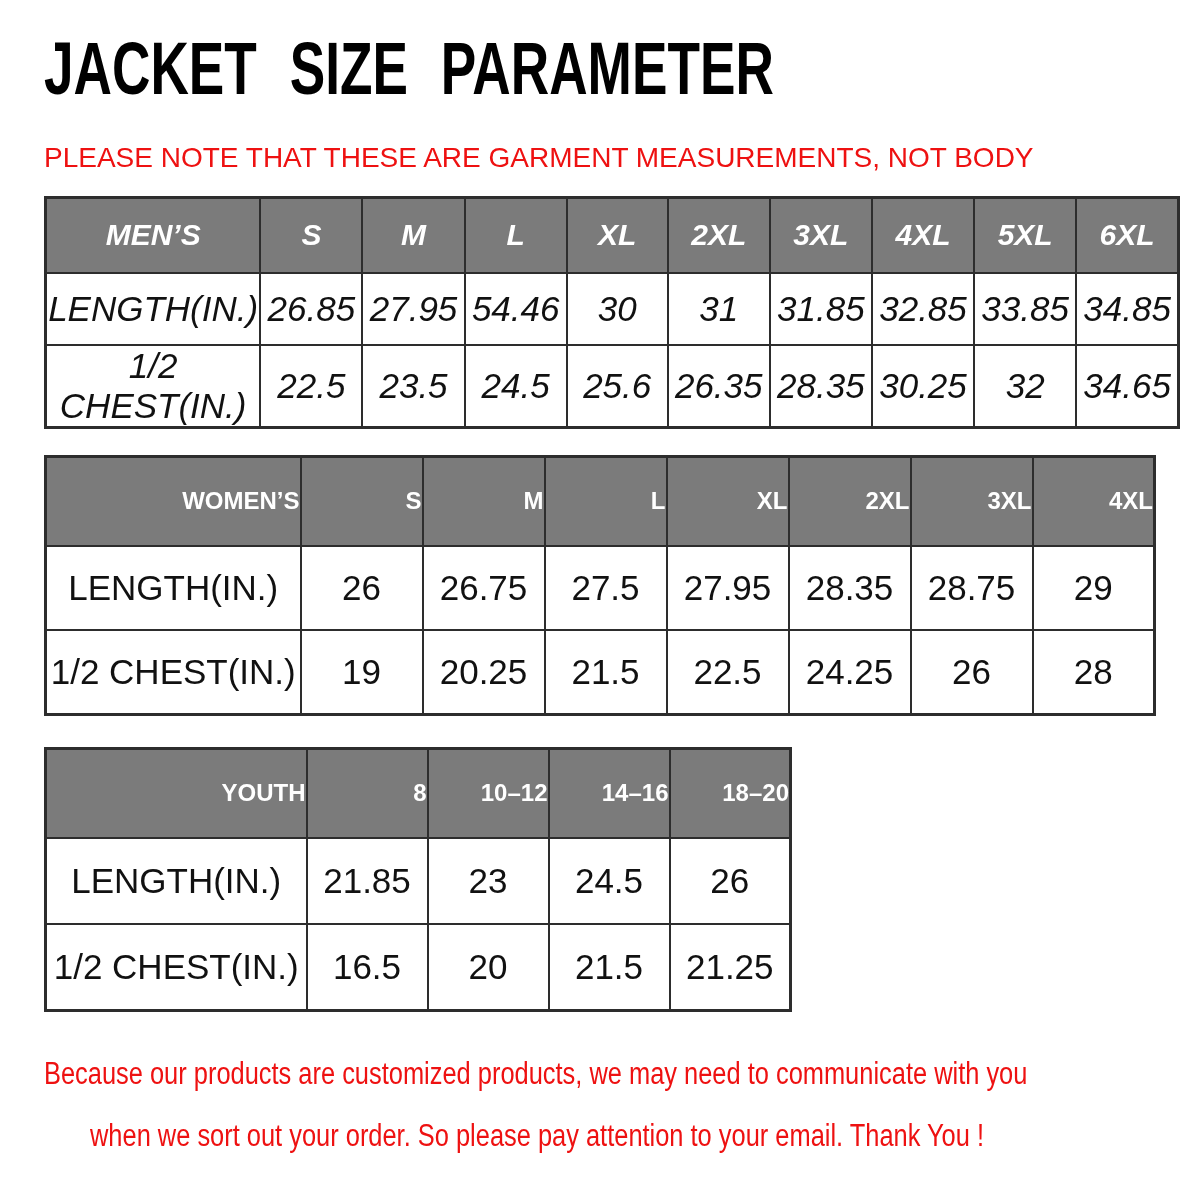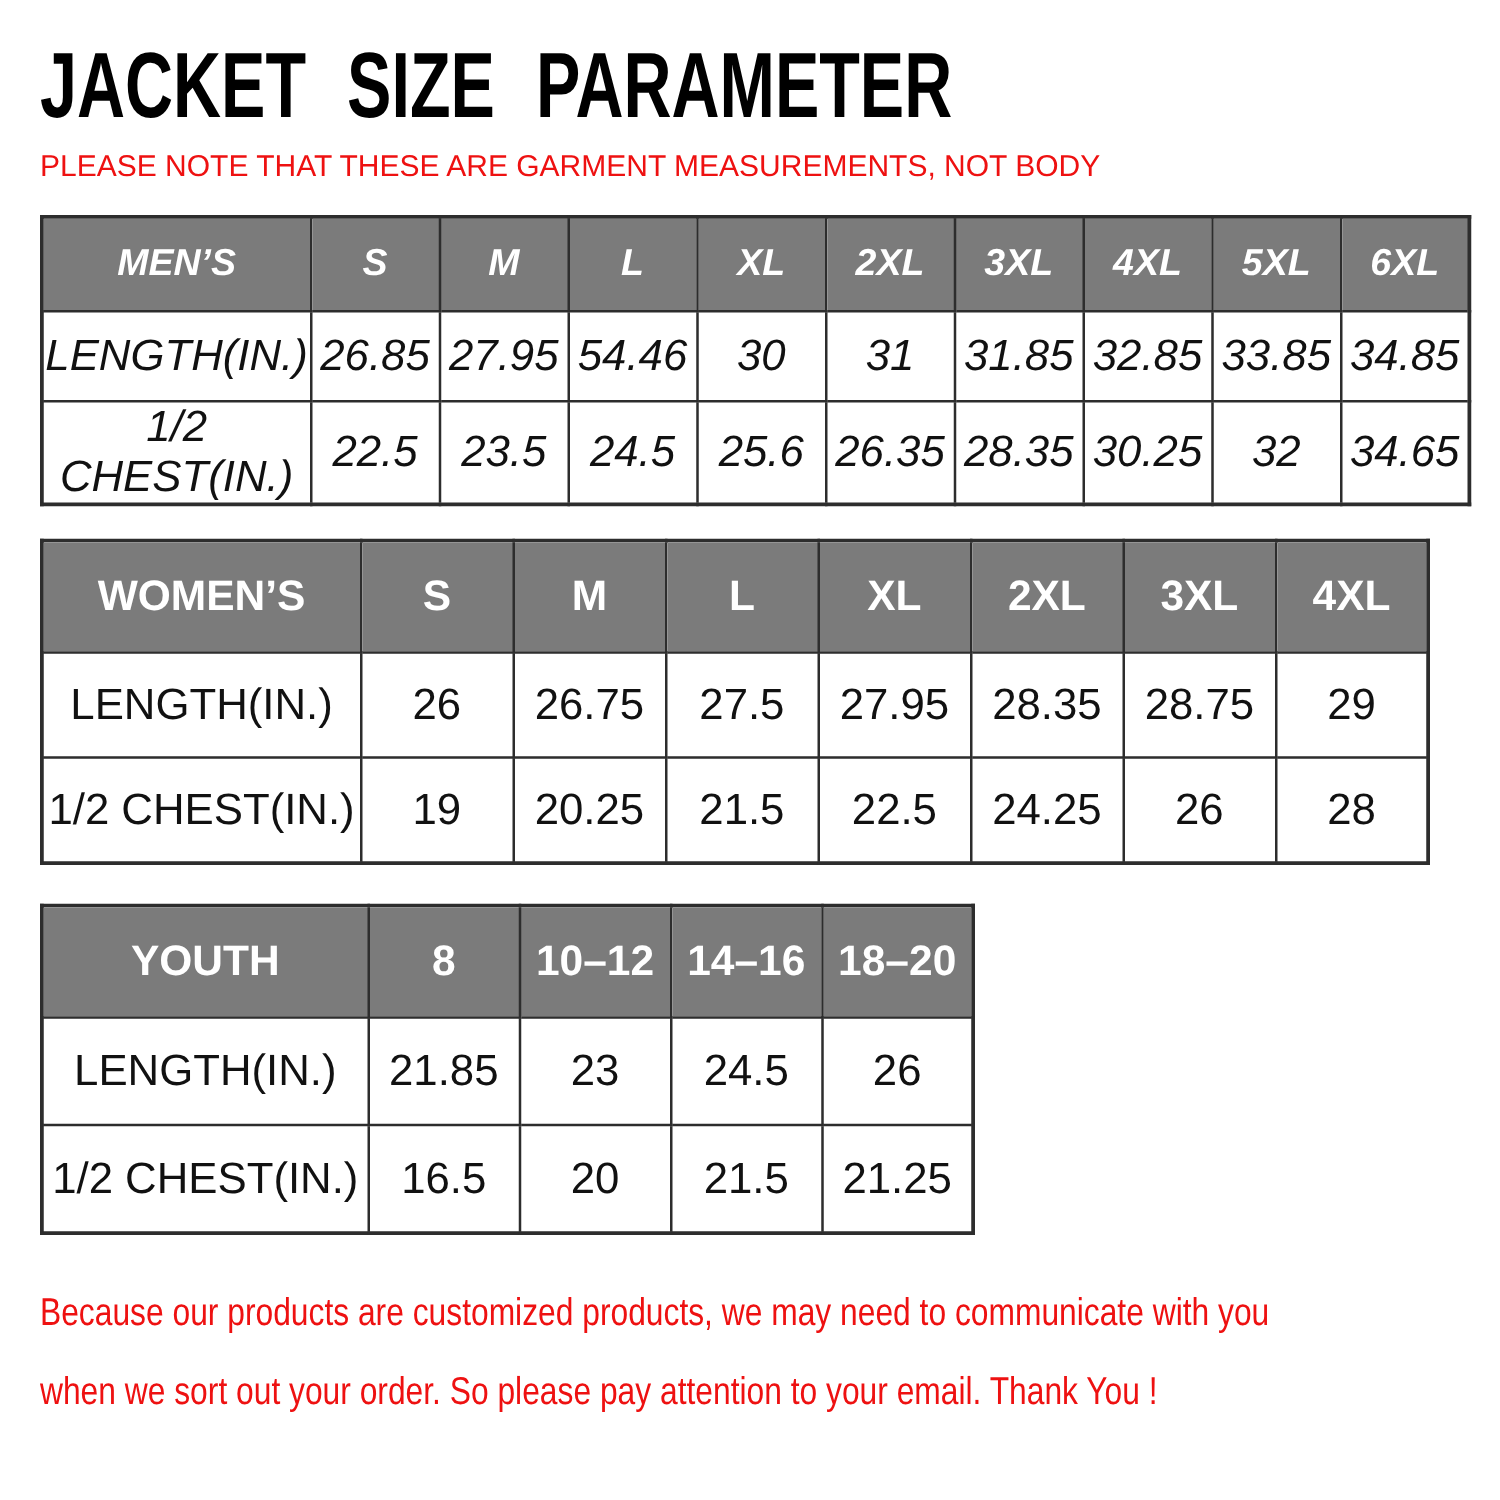--- a/index.html
+++ b/index.html
@@ -7,46 +7,46 @@
     --border:#2d2d2d;
     --header-bg:#7b7b7b;
   }
   *{box-sizing:border-box;}
   html,body{margin:0;padding:0;}
   body{
     width:1200px;height:1200px;background:#ffffff;
     font-family:"Liberation Sans",sans-serif;color:#111;
     overflow:hidden;
   }
-  .page{padding:30px 20px 0 32px;}
+  .page{padding:30px 20px 0 44px;}
 
   .title{margin:0;height:84px;}
   .title-inner{
     display:inline-block;color:#000;font-weight:bold;font-size:70px;line-height:1.05;
     transform:scale(0.76,1.06);transform-origin:left top;
     word-spacing:0.34em;white-space:nowrap;
   }
 
-  .note{color:var(--red);font-size:24px;line-height:40px;margin:0 0 18px 0;}
+  .note{color:var(--red);font-size:28px;line-height:40px;margin:24px 0 18px 0;}
   .note div{white-space:nowrap;}
 
   .size-table{border-collapse:collapse;table-layout:fixed;border:3px solid var(--border);}
   .size-table th,.size-table td{
     border:2px solid var(--border);text-align:center;vertical-align:middle;padding:0;
     overflow:hidden;
   }
   .size-table th{background:var(--header-bg);color:#ffffff;font-weight:bold;font-size:30px;}
-  .t-womens th,.t-youth th{font-size:34px;}
+  .t-womens th,.t-youth th{font-size:24px;text-align:right;}
   .size-table td{font-size:35px;color:#111;}
   .t-mens{margin-bottom:26px;font-style:italic;}
   .t-womens{margin-bottom:31px;}
   .t-youth{margin-bottom:0;}
 
   .footer{margin-top:33px;color:var(--red);}
-  .footer-para div{line-height:57px;white-space:nowrap;}
+  .footer-para div{line-height:57px;white-space:nowrap;text-align:right;}
   .cond{display:inline-block;transform-origin:left center;white-space:nowrap;font-size:31px;}
   .c82{transform:scaleX(0.82);}
 </style>
 </head>
 <body>
 
 <div class="page">
 
   <h1 class="title"><span class="title-inner">JACKET SIZE PARAMETER</span></h1>
 

